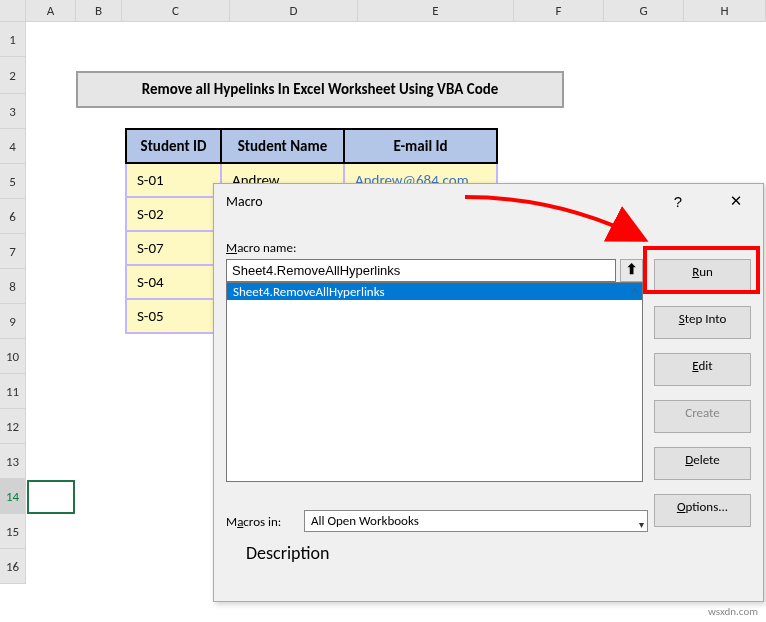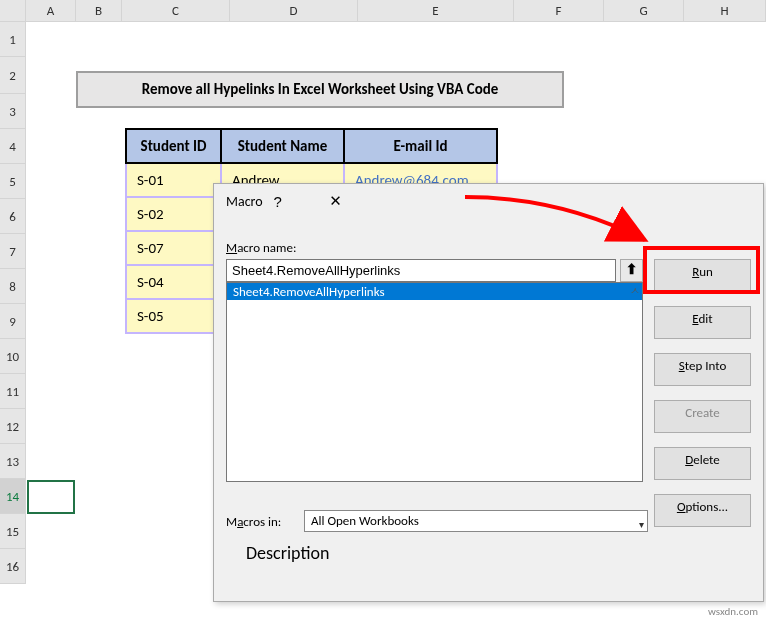--- a/index.html
+++ b/index.html
@@ -114,20 +114,21 @@
       height: 419px;
       background: #f0f0f0;
       border: 1px solid #aaa;
       box-shadow: 2px 2px 6px rgba(0,0,0,0.2);
       z-index: 5;
     }
     .dialog-title {
       padding: 8px 12px;
       font-size: 14px;
       display: flex;
+      justify-content: space-between;
       align-items: center;
     }
     .dialog-title-right { display: flex; gap: 28px; align-items: center; font-size: 15px; }
     .help-btn, .close-btn {
       cursor: pointer;
       font-family: Arial;
       width: 30px; text-align: center;
     }
     .macro-label { position: absolute; left: 12px; top: 56px; font-size: 13px; }
     .macro-label u { text-decoration: underline; }
@@ -341,22 +342,22 @@
     <div class="scroll-indicator">ㅅ</div>
   </div>
   <div class="macros-in-label">M<u>a</u>cros in:</div>
   <div class="macros-in-sel">
     <span>All Open Workbooks</span>
     <span class="chevron">▾</span>
   </div>
   <div class="desc-label">Description</div>
   <div class="btn-col">
     <div class="btn"><u>R</u>un</div>
+    <div class="btn"><u>S</u>tep Into</div>
     <div class="btn"><u>E</u>dit</div>
-    <div class="btn"><u>S</u>tep Into</div>
     <div class="btn disabled">Create</div>
     <div class="btn"><u>D</u>elete</div>
     <div class="btn"><u>O</u>ptions...</div>
   </div>
   <div class="run-hl"></div>
 </div>
 
 <svg class="annot-arrow" width="200" height="60">
   <defs>
       <marker id="ah" markerWidth="12" markerHeight="12" refX="9" refY="5" orient="auto">

